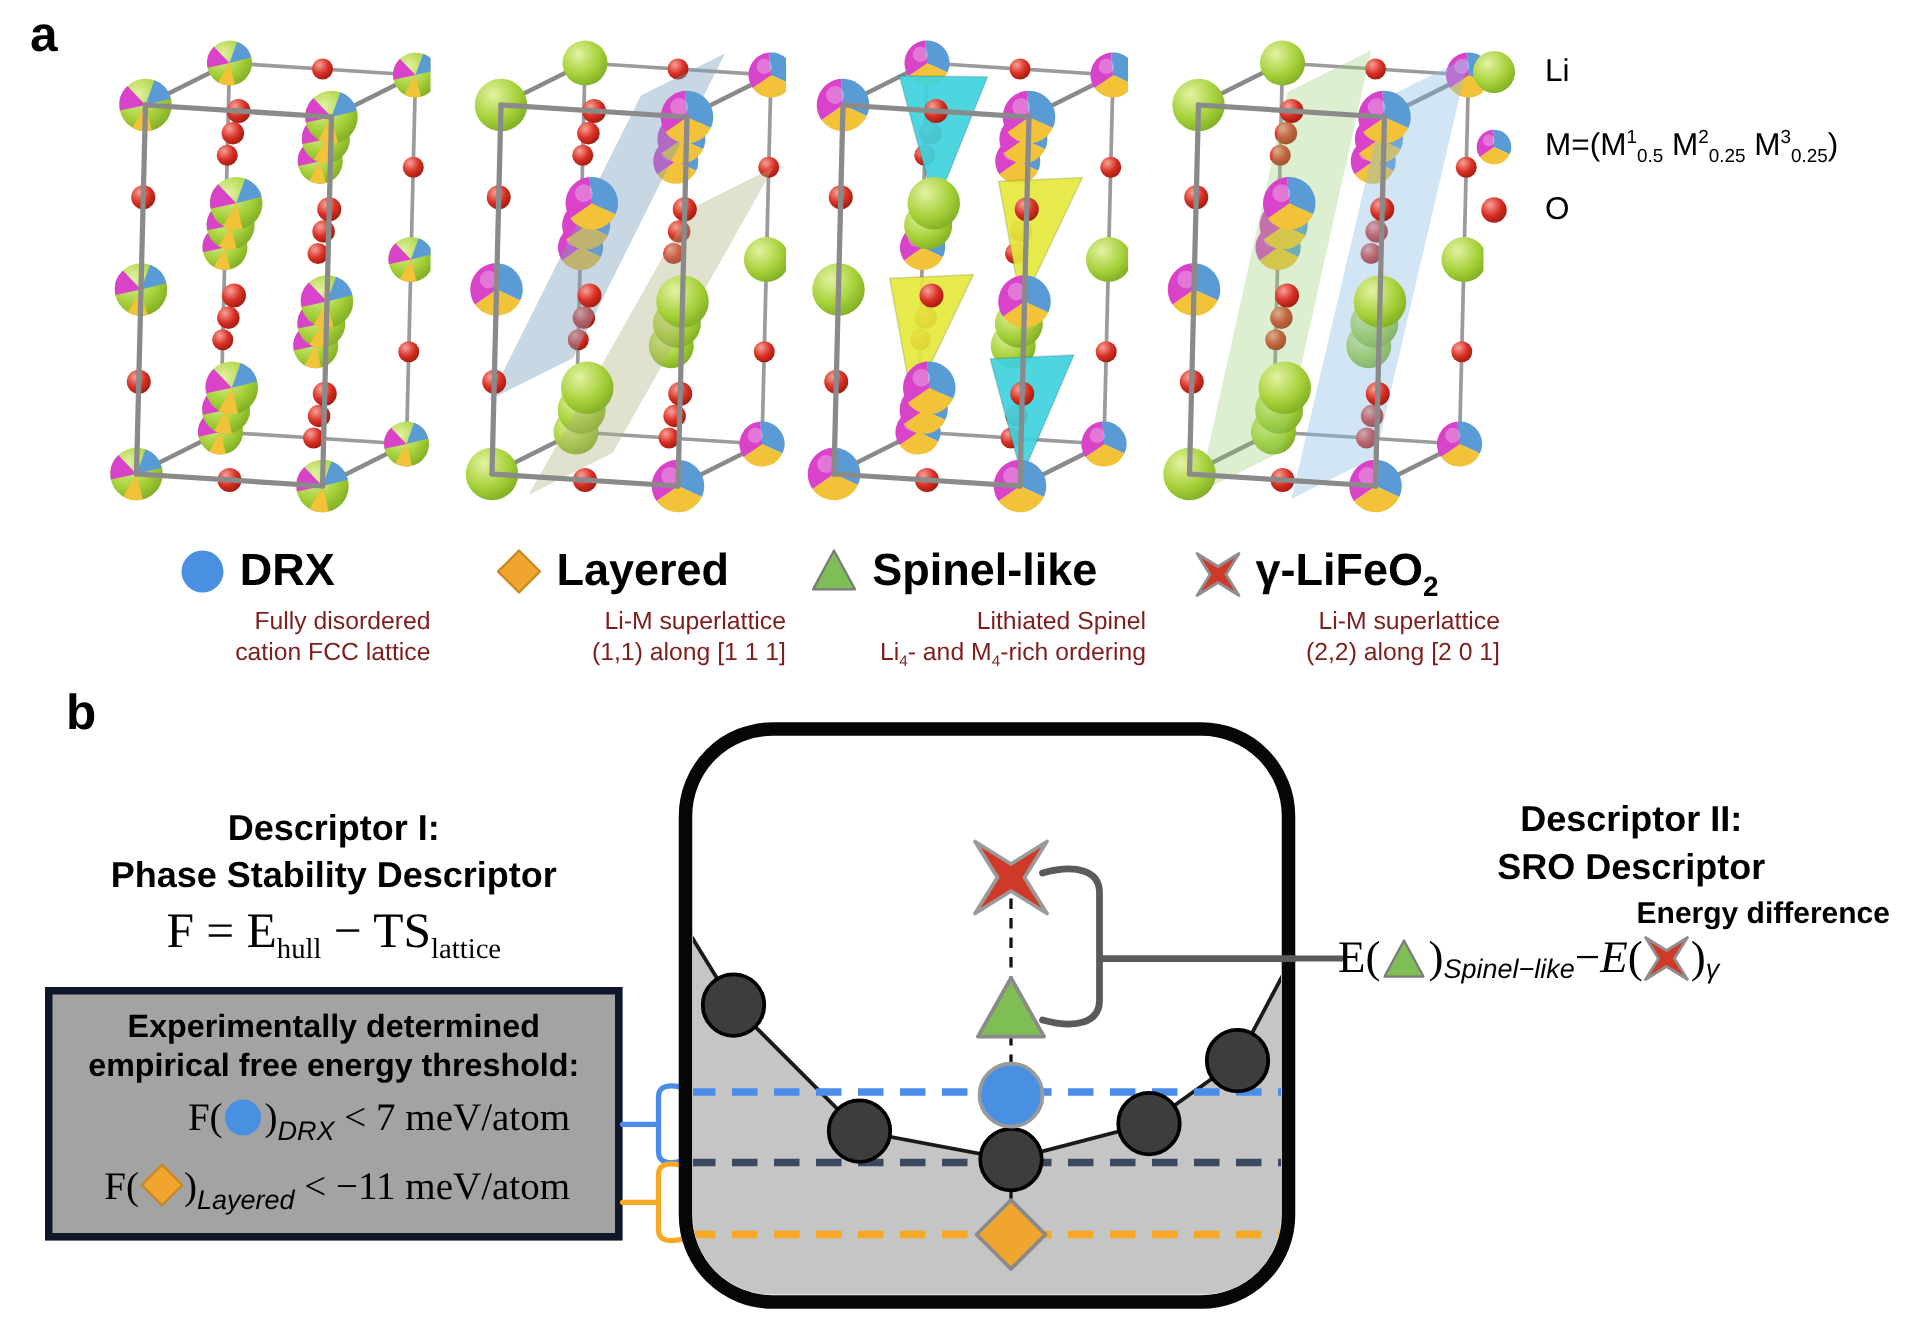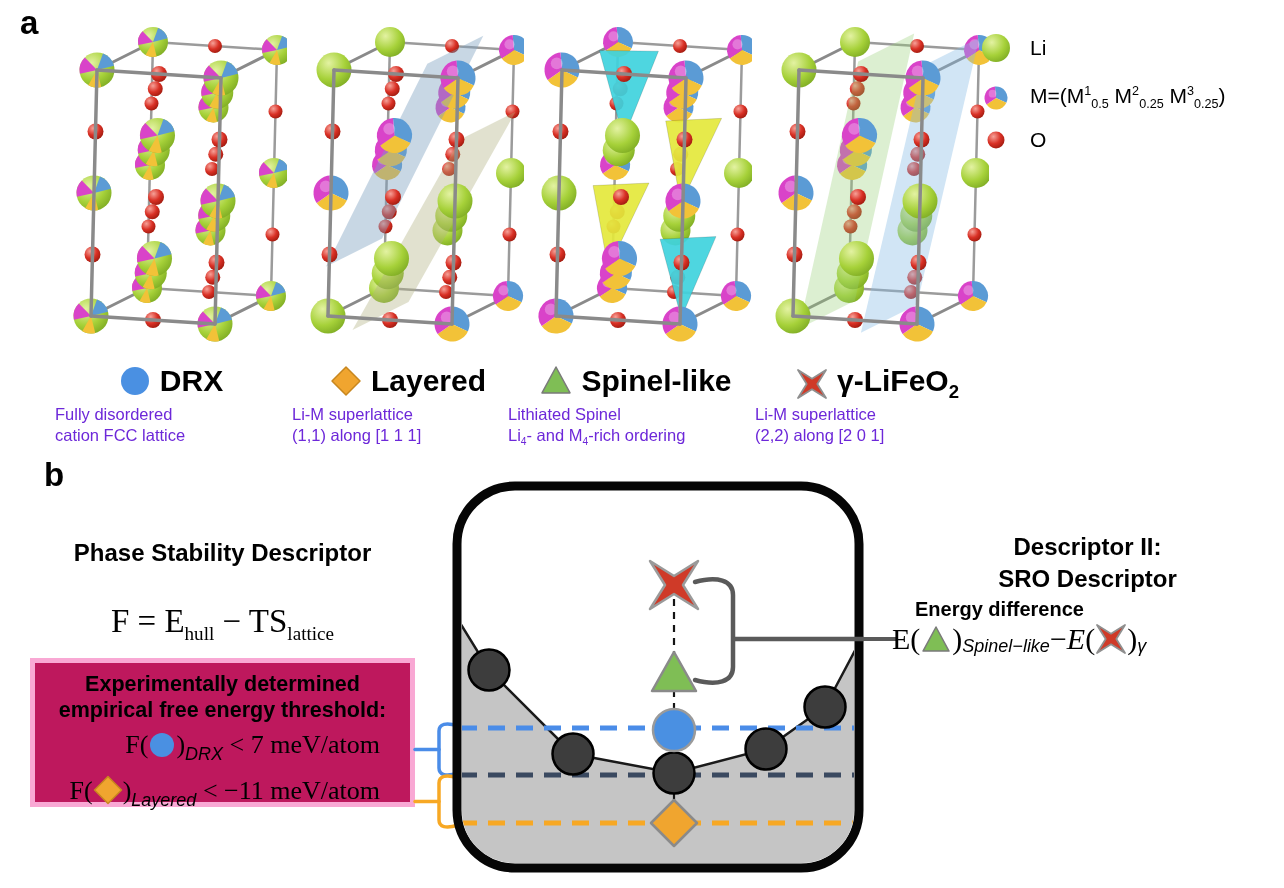--- a/index.html
+++ b/index.html
@@ -4,41 +4,41 @@
 <style>
   html,body{margin:0;padding:0;background:#fff;}
   .canvas{position:relative;width:1284px;height:888px;background:#fff;overflow:hidden;
           font-family:"Liberation Sans",sans-serif;color:#000;}
   .panel-label{position:absolute;font-weight:bold;font-size:33px;}
   .struct{position:absolute;}
   .slabel{position:absolute;display:flex;align-items:center;justify-content:center;gap:9px;
           font-weight:bold;font-size:30px;}
   .slabel sub{font-size:.62em;}
   .symwrap{display:flex;align-items:center;}
-  .scap{position:absolute;text-align:left;color:#6d28d9;font-size:16.5px;line-height:21px;}
+  .scap{position:absolute;text-align:right;color:#7f1d1d;font-size:16.5px;line-height:21px;}
   .scap sub{font-size:.62em;}
   .legend-row{position:absolute;display:flex;align-items:center;gap:16px;font-size:21px;}
   .legend-row sup,.legend-row sub{font-size:.6em;}
   .d1title{position:absolute;left:10px;top:537px;width:425px;text-align:center;
            font-weight:bold;font-size:24px;line-height:31px;}
   .d1formula{position:absolute;left:10px;top:603px;width:425px;text-align:center;
              font-family:"Liberation Serif",serif;font-size:33px;}
   .d1formula sub{font-size:.58em;}
-  .tbox{position:absolute;left:30px;top:658px;width:385px;height:149px;border:5px solid #f9a8d4;
-        box-sizing:border-box;background:#be185d;}
+  .tbox{position:absolute;left:30px;top:658px;width:385px;height:169px;border:5px solid #0f172a;
+        box-sizing:border-box;background:#a3a3a3;}
   .tbox-header{text-align:center;font-weight:bold;font-size:21.5px;line-height:26px;margin-top:8px;}
   .tline{text-align:right;padding-right:30px;font-family:"Liberation Serif",serif;font-size:26px;white-space:nowrap;}
   .tline1{margin-top:7px;}
   .tline2{margin-top:9px;}
   .inline-sym{display:inline-block;vertical-align:-6px;}
   .sub-it{font-style:italic;font-size:18px;font-family:Liberation Sans, sans-serif;
           display:inline-block;transform:translateY(7px);}
   .d2title{position:absolute;left:915px;top:531px;width:345px;text-align:center;
            font-weight:bold;font-size:24px;line-height:32px;}
-  .d2sub{position:absolute;left:915px;top:598px;width:345px;text-align:left;
+  .d2sub{position:absolute;left:915px;top:598px;width:345px;text-align:right;
          font-weight:bold;font-size:20px;}
   .d2formula{position:absolute;left:892px;top:614px;height:50px;display:flex;align-items:center;
              font-family:"Liberation Serif",serif;font-size:30px;white-space:nowrap;}
   .d2formula .it{font-style:italic;}
   .connector{position:absolute;left:859px;top:637px;width:37px;height:4px;background:#5a5a5a;}
   .hullwrap{position:absolute;left:452px;top:481px;}
   .bracketwrap{position:absolute;left:406px;top:713px;}
 </style>
 </head>
 <body>
@@ -583,20 +583,21 @@
               <stop offset="1" stop-color="#8f1408"></stop>
             </radialGradient>
           </defs>
           <circle cx="18" cy="18" r="8.5" fill="url(#gOl2)"></circle>
         </svg>
       </span>
     <span>O</span>
   </div>
 
   <div class="d1title">
+    <div>Descriptor I:</div>
     <div>Phase Stability Descriptor</div>
   </div>
   <div class="d1formula">F = E<sub>hull</sub> − TS<sub>lattice</sub></div>
 
   <div class="tbox">
     <div class="tbox-header">
       <div>Experimentally determined</div>
       <div>empirical free energy threshold:</div>
     </div>
     <div class="tline tline1">

